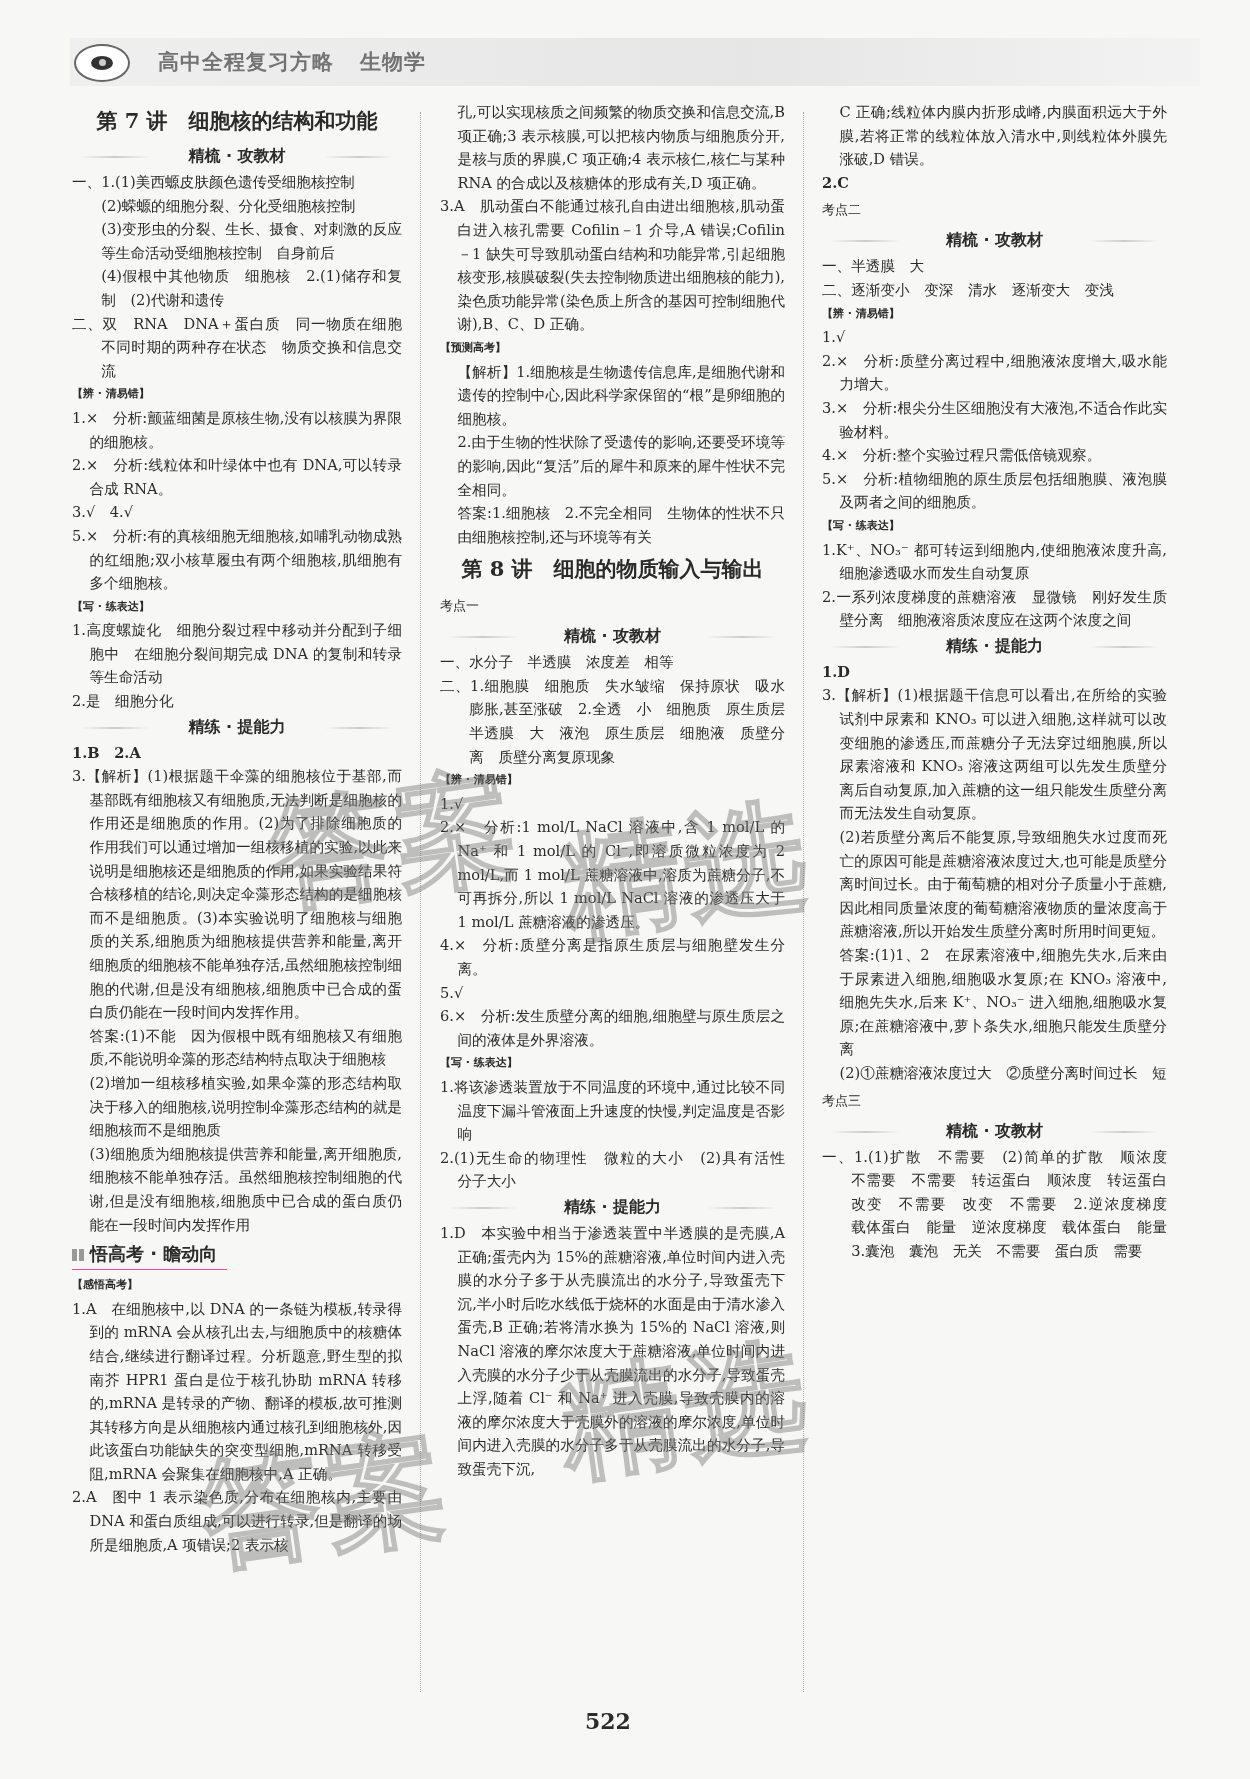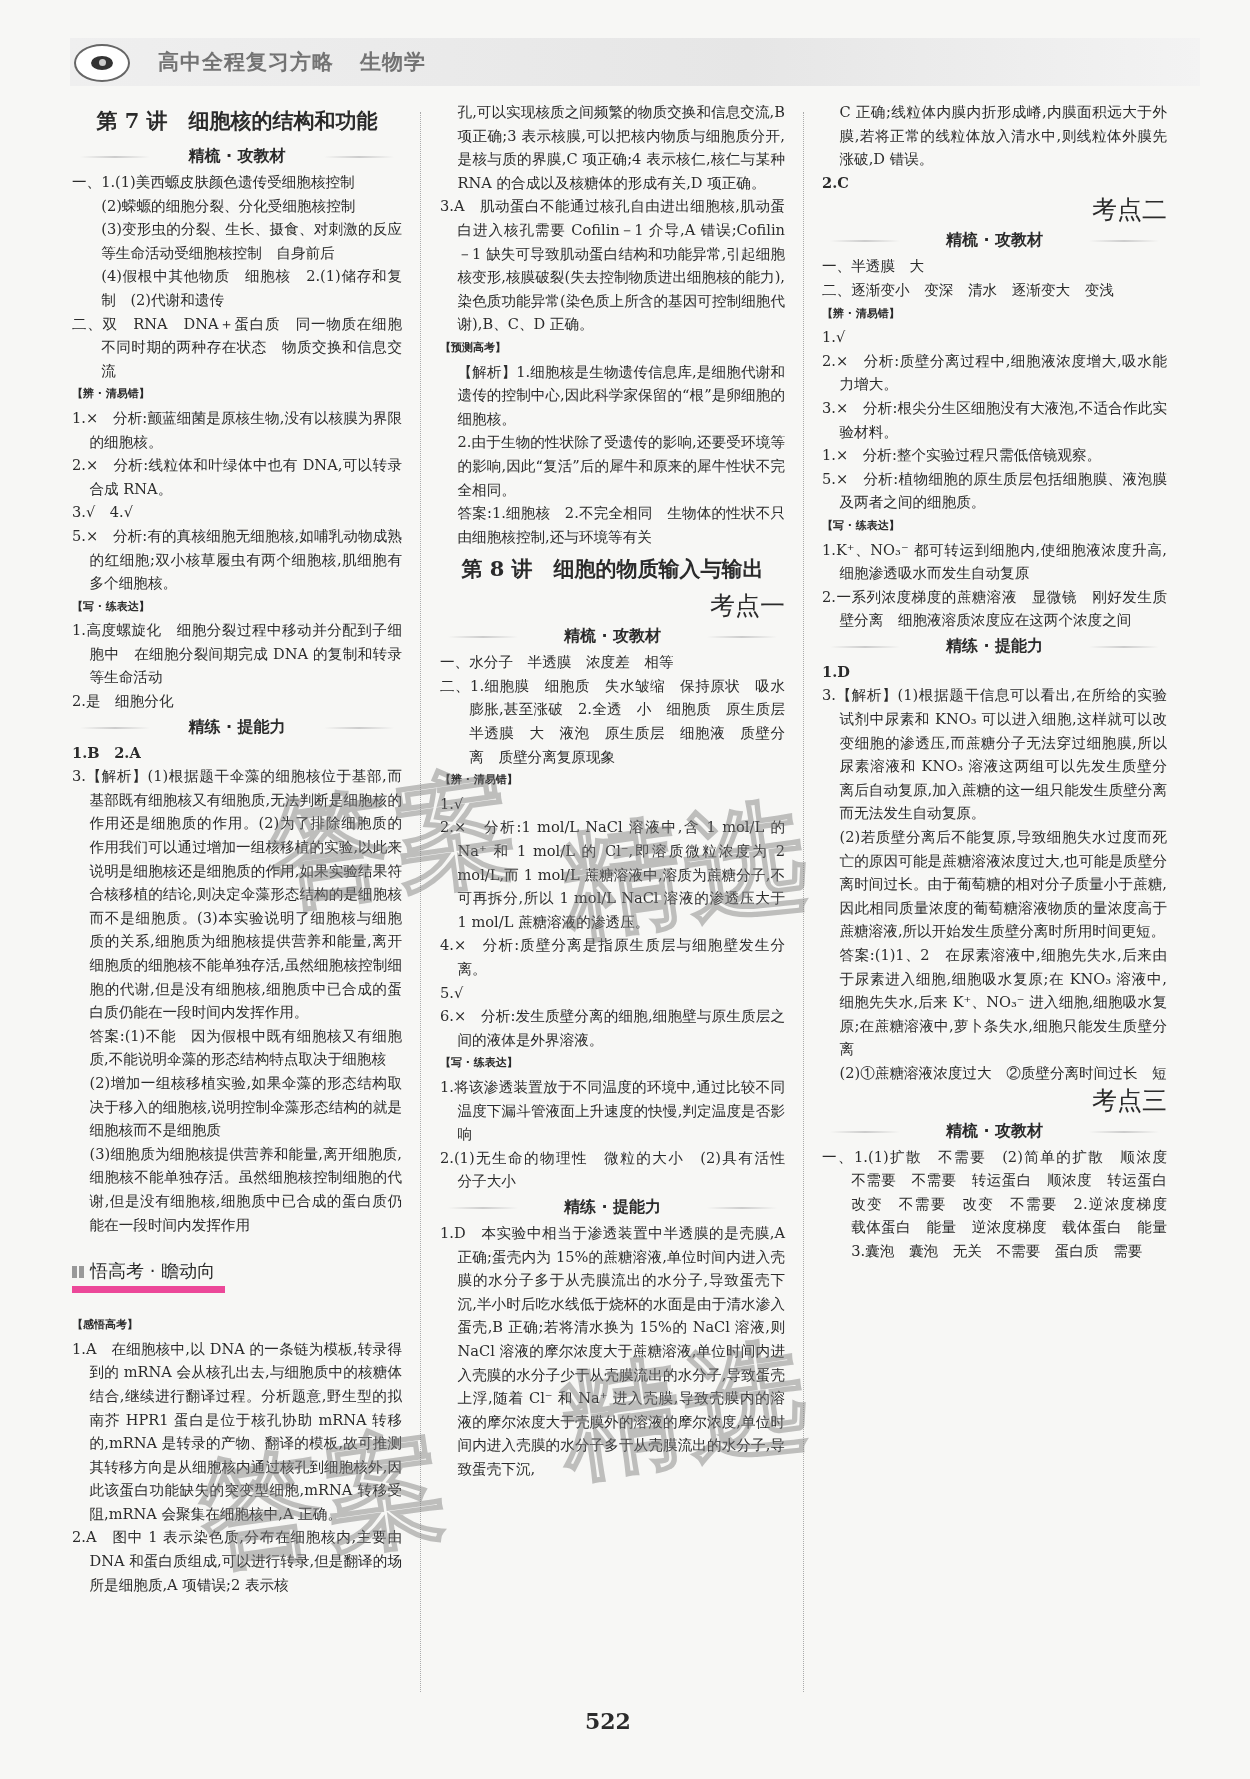--- a/index.html
+++ b/index.html
@@ -24,38 +24,38 @@
   .header-title span { margin-right:26px; }
   .col { position:absolute; top:100px; font-size:14.6px; line-height:23.6px; }
   .col1 { left:72px; width:330px; }
   .col2 { left:440px; width:345px; }
   .col3 { left:822px; width:345px; }
   .divider { position:absolute; top:112px; width:0; height:1580px; border-left:1px dotted #aaa; }
   .lecture {
     font-family:"DejaVu Serif","Liberation Serif",serif; font-weight:bold; font-size:21px;
     text-align:center; line-height:34px; margin:4px 0;
   }
-  .point { text-align:right; font-size:25px; line-height:32px; }
+  .point { text-align:left; font-size:13px; line-height:32px; }
   .sec {
     font-family:"DejaVu Sans","Liberation Sans",sans-serif; font-weight:bold; font-size:16px;
     text-align:center; line-height:28px; position:relative;
   }
   .sec::before, .sec::after {
     content:""; position:absolute; top:14px; width:70px; height:2px;
     background:linear-gradient(90deg,transparent,#ccc,transparent);
   }
   .sec::before { left:8px; } .sec::after { right:8px; }
   .tag { font-family:"DejaVu Sans","Liberation Sans",sans-serif; font-weight:bold; font-size:11px; }
   p { margin:0; text-align:justify; }
   .ind { padding-left:2em; text-indent:-2em; }
   .ind1 { padding-left:1.2em; text-indent:-1.2em; }
   .ind2 { padding-left:2em; }
   .big {
-    font-family:"DejaVu Sans","Liberation Sans",sans-serif; font-weight:normal; font-size:18px;
-    border-bottom:7px solid #ec4899; line-height:30px; margin:20px 0; display:inline-block; padding-right:10px;
+    font-family:"DejaVu Sans","Liberation Sans",sans-serif; font-weight:bold; font-size:18px;
+    border-bottom:1px solid #ec4899; line-height:30px; margin:3px 0; display:inline-block; padding-right:10px;
   }
   .big .sq { display:inline-block; width:12px; height:12px; margin-right:6px;
     background:repeating-linear-gradient(90deg,#999 0 5px,transparent 5px 7px); vertical-align:middle; }
   .pagenum {
     position:absolute; left:585px; top:1708px; font-weight:bold; font-size:22px;
     font-family:"DejaVu Serif","Liberation Serif",serif;
   }
   .watermark {
     position:absolute; font-family:"DejaVu Sans","Liberation Sans",sans-serif; font-weight:bold;
     font-size:120px; color:transparent; -webkit-text-stroke:1.5px rgba(120,120,120,0.45);
@@ -133,21 +133,21 @@
   <p style="padding-left:1.2em">C 正确;线粒体内膜内折形成嵴,内膜面积远大于外膜,若将正常的线粒体放入清水中,则线粒体外膜先涨破,D 错误。</p>
   <p class="ind1" style="font-weight:bold">2.C</p>
   <div class="point">考点二</div>
   <div class="sec">精梳 · 攻教材</div>
   <p class="ind">一、半透膜　大</p>
   <p class="ind">二、逐渐变小　变深　清水　逐渐变大　变浅</p>
   <div class="tag">【辨 · 清易错】</div>
   <p class="ind1">1.√</p>
   <p class="ind1">2.×　分析:质壁分离过程中,细胞液浓度增大,吸水能力增大。</p>
   <p class="ind1">3.×　分析:根尖分生区细胞没有大液泡,不适合作此实验材料。</p>
-  <p class="ind1">1.×　分析:整个实验过程只需低倍镜观察。</p>
+  <p class="ind1">4.×　分析:整个实验过程只需低倍镜观察。</p>
   <p class="ind1">5.×　分析:植物细胞的原生质层包括细胞膜、液泡膜及两者之间的细胞质。</p>
   <div class="tag">【写 · 练表达】</div>
   <p class="ind1">1.K⁺、NO₃⁻ 都可转运到细胞内,使细胞液浓度升高,细胞渗透吸水而发生自动复原</p>
   <p class="ind1">2.一系列浓度梯度的蔗糖溶液　显微镜　刚好发生质壁分离　细胞液溶质浓度应在这两个浓度之间</p>
   <div class="sec">精练 · 提能力</div>
   <p class="ind1" style="font-weight:bold">1.D</p>
   <p class="ind1">3.【解析】(1)根据题干信息可以看出,在所给的实验试剂中尿素和 KNO₃ 可以进入细胞,这样就可以改变细胞的渗透压,而蔗糖分子无法穿过细胞膜,所以尿素溶液和 KNO₃ 溶液这两组可以先发生质壁分离后自动复原,加入蔗糖的这一组只能发生质壁分离而无法发生自动复原。</p>
   <p style="padding-left:1.2em">(2)若质壁分离后不能复原,导致细胞失水过度而死亡的原因可能是蔗糖溶液浓度过大,也可能是质壁分离时间过长。由于葡萄糖的相对分子质量小于蔗糖,因此相同质量浓度的葡萄糖溶液物质的量浓度高于蔗糖溶液,所以开始发生质壁分离时所用时间更短。</p>
   <p style="padding-left:1.2em">答案:(1)1、2　在尿素溶液中,细胞先失水,后来由于尿素进入细胞,细胞吸水复原;在 KNO₃ 溶液中,细胞先失水,后来 K⁺、NO₃⁻ 进入细胞,细胞吸水复原;在蔗糖溶液中,萝卜条失水,细胞只能发生质壁分离</p>
   <p style="padding-left:1.2em">(2)①蔗糖溶液浓度过大　②质壁分离时间过长　短</p>

